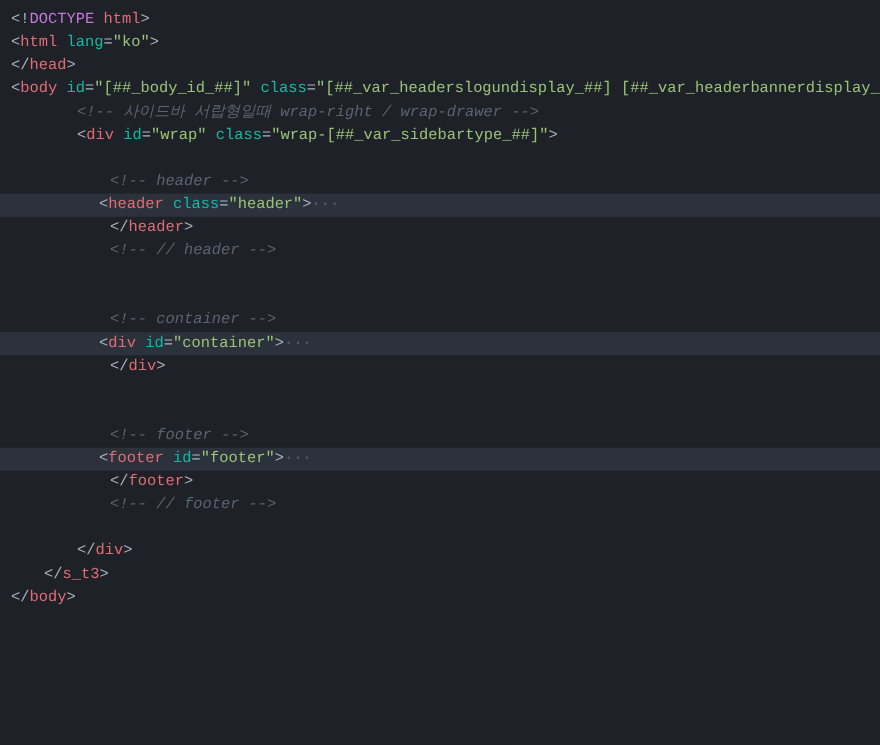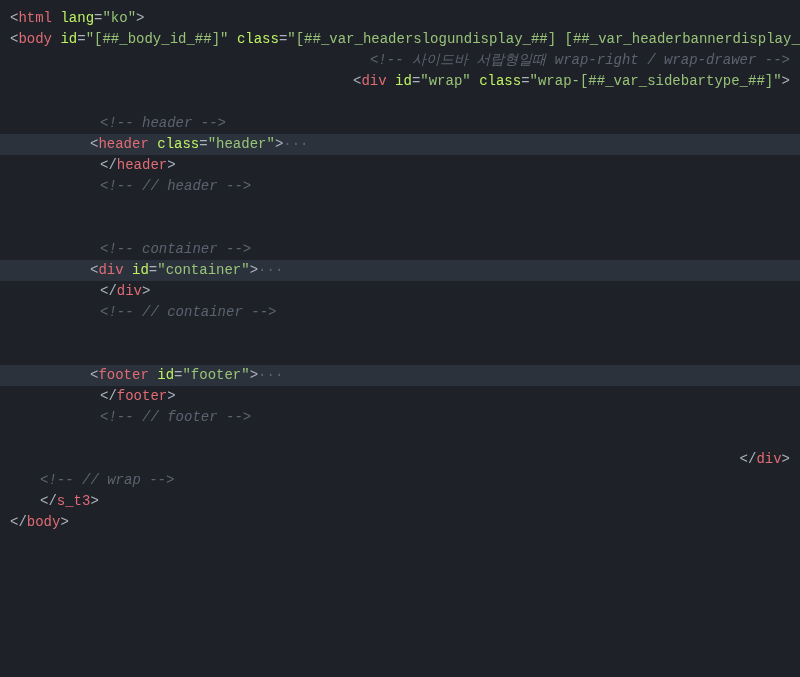--- a/index.html
+++ b/index.html
@@ -23,52 +23,53 @@
       height: 21px;
     }
     .highlighted {
       background: #2c323c;
       margin: 0 -10px;
       padding: 0 10px;
     }
     .bracket { color: #abb2bf; }
     .doctype { color: #c678dd; }
     .tag { color: #e06c75; }
-    .attr { color: #bef264; }
+    .attr { color: #14b8a6; }
     .string { color: #98c379; }
     .comment { color: #5c6370; font-style: italic; }
     .text { color: #abb2bf; }
     .fold { color: #5c6370; }
     .indent1 { padding-left: 30px; }
-    .indent2 { padding-left: 60px; text-align: right; }
+    .indent2 { padding-left: 60px; }
     .indent3 { padding-left: 90px; font-family: Liberation Mono, monospace; }
   </style>
 </head>
 <body>
 
 <div>
+<div class="line"><span class="bracket">&lt;!</span><span class="doctype">DOCTYPE</span><span> </span><span class="tag">html</span><span class="bracket">&gt;</span></div>
 <div class="line"><span class="bracket">&lt;</span><span class="tag">html</span><span> </span><span class="attr">lang</span><span class="bracket">=</span><span class="string">"ko"</span><span class="bracket">&gt;</span></div>
+<div class="line"><span class="bracket">&lt;/</span><span class="tag">head</span><span class="bracket">&gt;</span></div>
 <div class="line"><span class="bracket">&lt;</span><span class="tag">body</span><span> </span><span class="attr">id</span><span class="bracket">=</span><span class="string">"[##_body_id_##]"</span><span> </span><span class="attr">class</span><span class="bracket">=</span><span class="string">"[##_var_headerslogundisplay_##] [##_var_headerbannerdisplay_##]"</span></div>
 <div class="line indent2"><span class="comment">&lt;!-- 사이드바 서랍형일때 wrap-right / wrap-drawer --&gt;</span></div>
 <div class="line indent2"><span class="bracket">&lt;</span><span class="tag">div</span><span> </span><span class="attr">id</span><span class="bracket">=</span><span class="string">"wrap"</span><span> </span><span class="attr">class</span><span class="bracket">=</span><span class="string">"wrap-[##_var_sidebartype_##]"</span><span class="bracket">&gt;</span></div>
 <div class="line"><span></span></div>
 <div class="line indent3"><span class="comment">&lt;!-- header --&gt;</span></div>
 <div class="line highlighted indent3"><span class="bracket">&lt;</span><span class="tag">header</span><span> </span><span class="attr">class</span><span class="bracket">=</span><span class="string">"header"</span><span class="bracket">&gt;</span><span class="fold">···</span></div>
 <div class="line indent3"><span class="bracket">&lt;/</span><span class="tag">header</span><span class="bracket">&gt;</span></div>
 <div class="line indent3"><span class="comment">&lt;!-- // header --&gt;</span></div>
 <div class="line"><span></span></div>
 <div class="line"><span></span></div>
 <div class="line indent3"><span class="comment">&lt;!-- container --&gt;</span></div>
 <div class="line highlighted indent3"><span class="bracket">&lt;</span><span class="tag">div</span><span> </span><span class="attr">id</span><span class="bracket">=</span><span class="string">"container"</span><span class="bracket">&gt;</span><span class="fold">···</span></div>
 <div class="line indent3"><span class="bracket">&lt;/</span><span class="tag">div</span><span class="bracket">&gt;</span></div>
-<div class="line indent3"><span class="comment">&lt;!-- // container --&gt;</span></div>
 <div class="line"><span></span></div>
 <div class="line"><span></span></div>
+<div class="line indent3"><span class="comment">&lt;!-- footer --&gt;</span></div>
 <div class="line highlighted indent3"><span class="bracket">&lt;</span><span class="tag">footer</span><span> </span><span class="attr">id</span><span class="bracket">=</span><span class="string">"footer"</span><span class="bracket">&gt;</span><span class="fold">···</span></div>
 <div class="line indent3"><span class="bracket">&lt;/</span><span class="tag">footer</span><span class="bracket">&gt;</span></div>
 <div class="line indent3"><span class="comment">&lt;!-- // footer --&gt;</span></div>
 <div class="line"><span></span></div>
 <div class="line indent2"><span class="bracket">&lt;/</span><span class="tag">div</span><span class="bracket">&gt;</span></div>
-<div class="line indent1"><span class="comment">&lt;!-- // wrap --&gt;</span></div>
 <div class="line indent1"><span class="bracket">&lt;/</span><span class="tag">s_t3</span><span class="bracket">&gt;</span></div>
 <div class="line"><span class="bracket">&lt;/</span><span class="tag">body</span><span class="bracket">&gt;</span></div>
 
 </div>
 
 </body></html>

